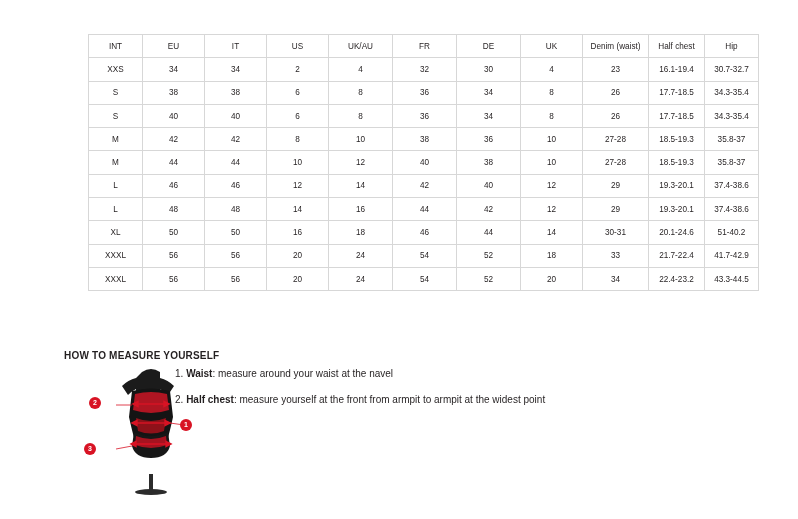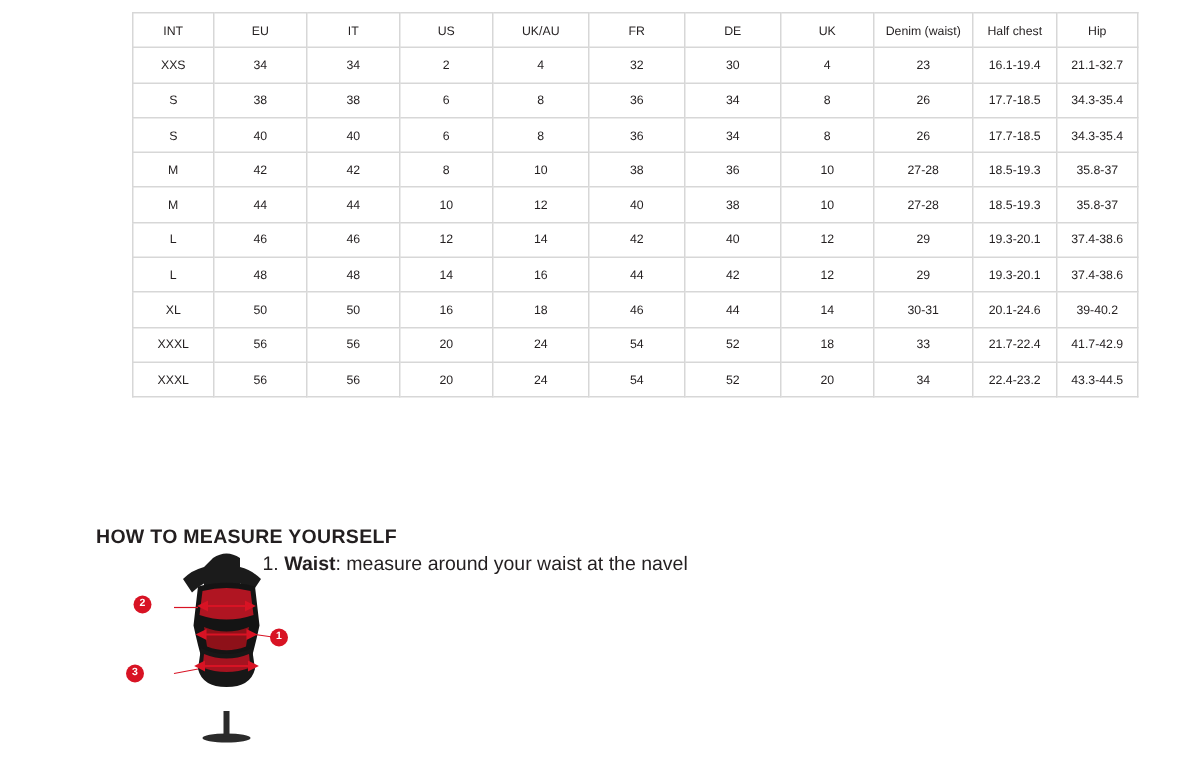--- a/index.html
+++ b/index.html
@@ -17,21 +17,21 @@
   }
   .page {
     position: relative;
     width: 798px;
     height: 519px;
   }
   
   .size-table-wrap {
     position: absolute;
     left: 64px;
-    top: 8px;
+    top: 34px;
     width: 670px;
     padding-left: 24px;
   }
   table.size-table {
     border-collapse: collapse;
     width: 670px;
     table-layout: fixed;
   }
   table.size-table th,
   table.size-table td {
@@ -59,40 +59,40 @@
   col.c7 { width: 62px; }
   col.c8 { width: 66px; }
   col.c9 { width: 56px; }
   col.c10 { width: 54px; }
 
   
   .measure-title {
     position: absolute;
     left: 64px;
     top: 350px;
-    font-size: 13px;
+    font-size: 10px;
     font-weight: bold;
     letter-spacing: 0.2px;
     color: #231f20;
   }
   .measure-figure {
     position: absolute;
     left: 96px;
     top: 366px;
     width: 110px;
     height: 130px;
   }
   .measure-list {
     position: absolute;
     left: 175px;
     top: 368px;
     width: 420px;
   }
   .measure-list .mline {
-    font-size: 13px;
+    font-size: 10px;
     line-height: 1.25;
     margin-bottom: 13px;
     color: #231f20;
   }
   .measure-list .mline b { font-weight: bold; }
 
   .badge {
     position: absolute;
     width: 12px;
     height: 12px;
@@ -146,21 +146,21 @@
           <td>XXS</td>
           <td>34</td>
           <td>34</td>
           <td>2</td>
           <td>4</td>
           <td>32</td>
           <td>30</td>
           <td>4</td>
           <td>23</td>
           <td>16.1-19.4</td>
-          <td>21.1-32.7</td>
+          <td>30.7-32.7</td>
         </tr>
         <tr>
           <td>S</td>
           <td>38</td>
           <td>38</td>
           <td>6</td>
           <td>8</td>
           <td>36</td>
           <td>34</td>
           <td>8</td>
@@ -237,21 +237,21 @@
           <td>XL</td>
           <td>50</td>
           <td>50</td>
           <td>16</td>
           <td>18</td>
           <td>46</td>
           <td>44</td>
           <td>14</td>
           <td>30-31</td>
           <td>20.1-24.6</td>
-          <td>39-40.2</td>
+          <td>51-40.2</td>
         </tr>
         <tr>
           <td>XXXL</td>
           <td>56</td>
           <td>56</td>
           <td>20</td>
           <td>24</td>
           <td>54</td>
           <td>52</td>
           <td>18</td>
@@ -319,15 +319,19 @@
     <div class="badge" style="left:-7px; top:31px;">2</div>
     <div class="badge" style="left:-12px; top:77px;">3</div>
     <div class="badge" style="left:84px; top:53px;">1</div>
   </div>
 
   <div class="measure-list">
     <div class="mline">
       <span>1.</span>
       <b>Waist</b><span>: measure around your waist at the navel</span>
     </div>
+    <div class="mline">
+      <span>2.</span>
+      <b>Half chest</b><span>: measure yourself at the front from armpit to armpit at the widest point</span>
+    </div>
   </div>
 
 </div>
 
 </body></html>

